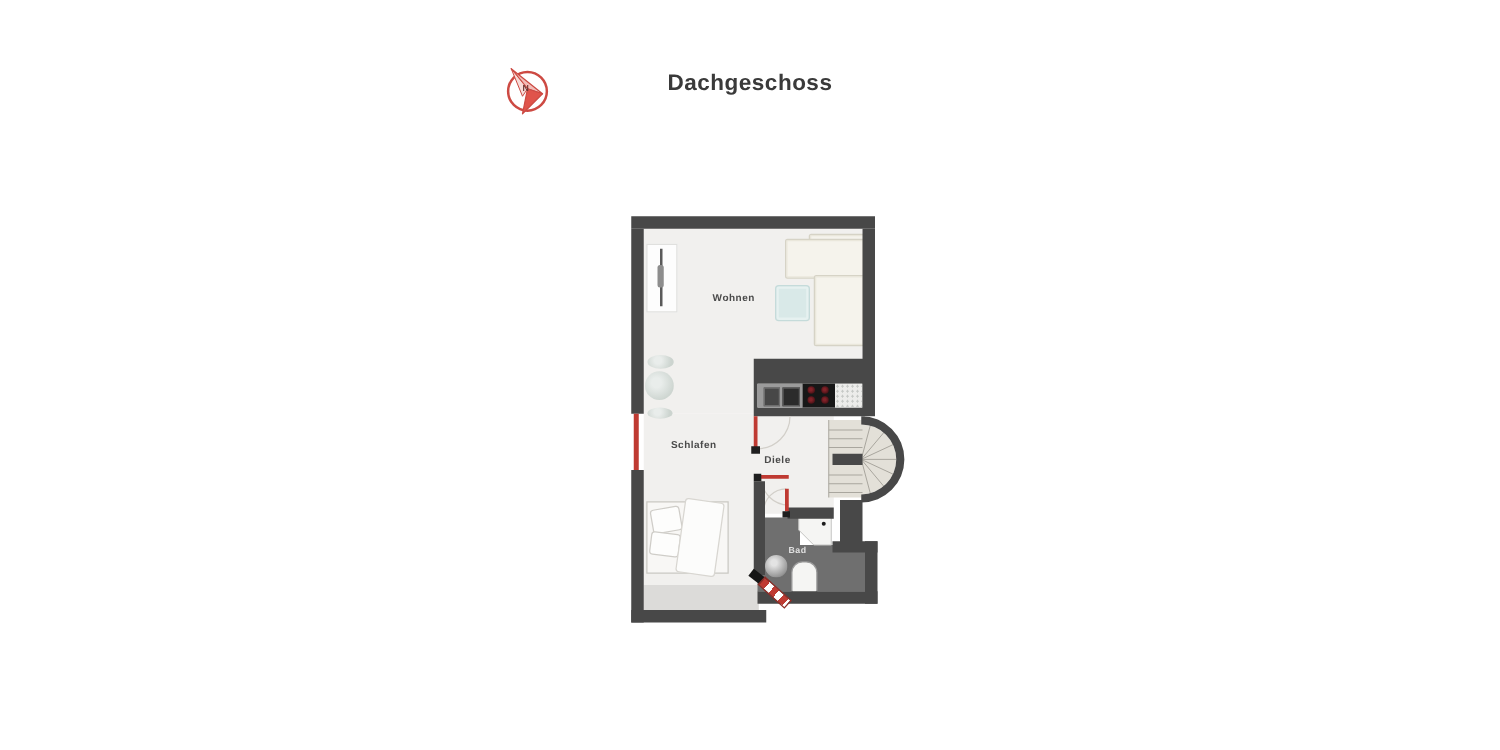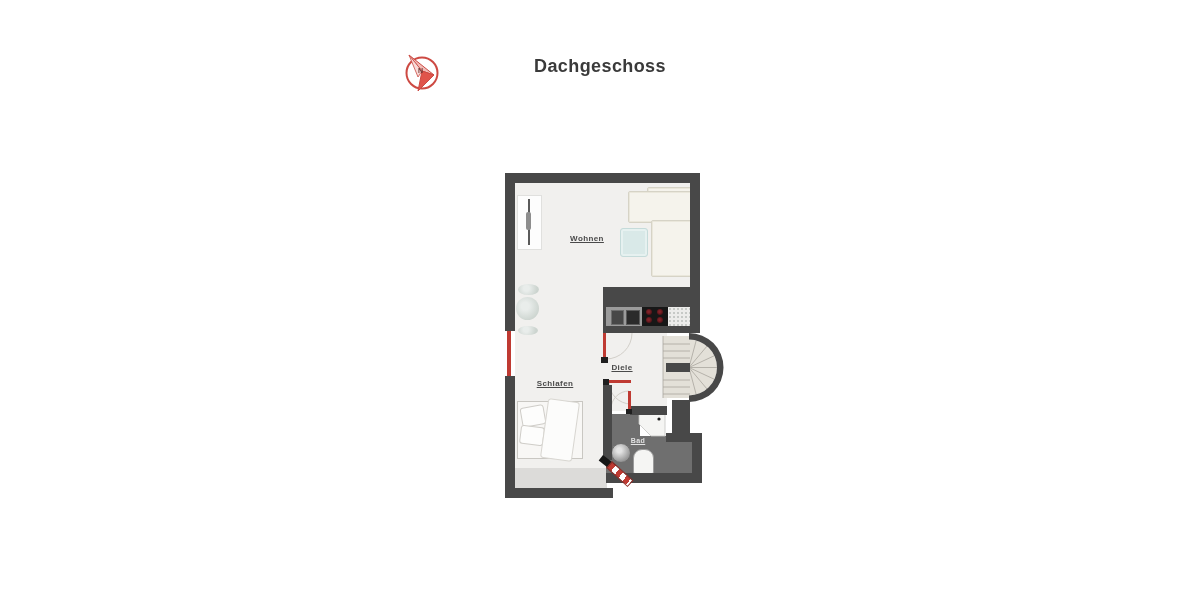--- a/index.html
+++ b/index.html
@@ -24,21 +24,21 @@
   
   #title{left:0;right:0;top:16px;text-align:center;font-size:18px;font-weight:bold;
     color:var(--title);letter-spacing:.4px;}
   
   .floor{background:var(--floor);z-index:1;}
   .wall{background:var(--wall);z-index:4;}
   .furn{z-index:2;}
   svg.overlay{z-index:3;pointer-events:none;}
   .redline{background:var(--accent_red);z-index:5;}
   .blacksq{background:#1f1f1f;z-index:5;}
-  .room-label{z-index:5;font-size:8px;font-weight:bold;color:#4a4a4a;letter-spacing:.4px;text-align:center;text-decoration:underline;}
+  .room-label{z-index:5;font-size:8px;font-weight:bold;color:#4a4a4a;letter-spacing:.4px;text-align:center;}
   .room-label.light{color:#e2e2e2;font-size:7px;}
   
   .sofa-part{background:var(--sofa);border:1px solid #d6d3c6;box-shadow:inset 0 0 0 1px #eae7db;border-radius:2px;}
   .bed-base{background:#f8f7f5;border:1px solid #c9c7c2;}
   .pillow{background:#fdfdfc;border:1px solid #cfcdc8;border-radius:3px;position:absolute;}
   .duvet{background:#fcfcfb;border:1px solid #d8d6d1;border-radius:3px;position:absolute;}
   .plant{border-radius:50%;background:radial-gradient(circle at 40% 40%, #e9edeb 20%, #ccd4cf 75%);z-index:2;}
   .toilet{background:#f5f5f3;border:1px solid #9a9a9a;border-radius:9px 9px 3px 3px;z-index:3;}
   .bsink{background:radial-gradient(circle at 40% 35%, #e3e3e3 15%, #8a8a8a 80%);border:1px solid #6f6f6f;border-radius:50%;z-index:3;}
   .stripe-leaf{background:repeating-linear-gradient(90deg, var(--accent_red) 0 5px, #ffffff 5px 10px);
@@ -160,17 +160,17 @@
   <div class="abs redline" style="left:603px;top:293px;width:3px;height:26px;"></div>
   <div class="abs blacksq" style="left:601px;top:317px;width:7px;height:6px;"></div>
   <div class="abs redline" style="left:608px;top:340px;width:23px;height:3px;"></div>
   <div class="abs blacksq" style="left:603px;top:339px;width:6px;height:6px;"></div>
   <div class="abs redline" style="left:628px;top:351px;width:3px;height:18px;"></div>
   <div class="abs blacksq" style="left:626px;top:369px;width:6px;height:5px;"></div>
   <div class="abs black-leaf" style="left:603px;top:415px;width:17px;height:7px;transform:rotate(38deg);"></div>
   <div class="abs stripe-leaf" style="left:612px;top:421px;width:27px;height:7px;transform:rotate(42deg);"></div>
 
   <div class="abs room-label" style="left:557px;top:194px;width:60px;">Wohnen</div>
-  <div class="abs room-label" style="left:525px;top:339px;width:60px;">Schlafen</div>
+  <div class="abs room-label" style="left:525px;top:311px;width:60px;">Schlafen</div>
   <div class="abs room-label" style="left:598px;top:323px;width:48px;">Diele</div>
   <div class="abs room-label light" style="left:620px;top:397px;width:36px;">Bad</div>
 
 </div>
 
 </body></html>

